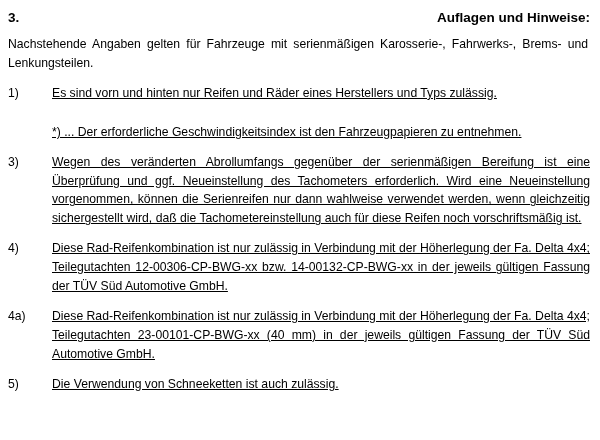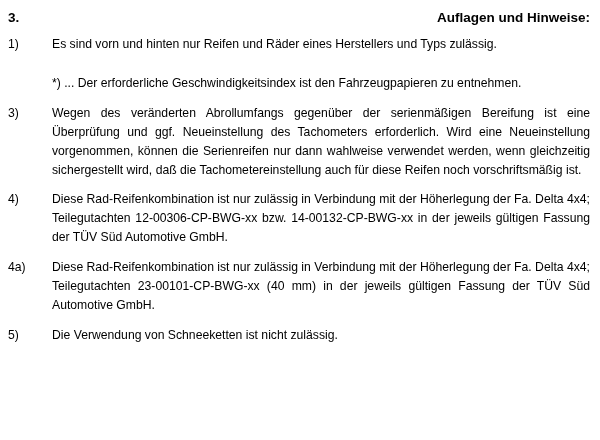--- a/index.html
+++ b/index.html
@@ -52,38 +52,40 @@
     width: 44px;
     flex: 0 0 44px;
     font-size: 12.2px;
     line-height: 1.55;
   }
   .item .body {
     flex: 1;
     font-size: 12.2px;
     line-height: 1.55;
     text-align: justify;
+    text-decoration: underline;
   }
   .para {
     margin: 0;
   }
   .para + .para {
     margin-top: 20px;
   }
 </style>
 </head>
 <body>
 
 <div class="page">
 
   <div class="heading">
     <span class="num">3.</span>
     <span class="txt">Auflagen und Hinweise:</span>
   </div>
 
+  <p class="intro">Nachstehende Angaben gelten für Fahrzeuge mit serienmäßigen Karosserie-, Fahrwerks-, Brems- und Lenkungsteilen.</p>
 
   <div class="item">
     <div class="marker">1)</div>
     <div class="body">
       <p class="para">Es sind vorn und hinten nur Reifen und Räder eines Herstellers und Typs zulässig.</p>
       <p class="para">*) ... Der erforderliche Geschwindigkeitsindex ist den Fahrzeugpapieren zu entnehmen.</p>
     </div>
   </div>
 
   <div class="item">
@@ -103,17 +105,17 @@
   <div class="item">
     <div class="marker">4a)</div>
     <div class="body">
       <p class="para">Diese Rad-Reifenkombination ist nur zulässig in Verbindung mit der Höherlegung der Fa. Delta 4x4; Teilegutachten 23-00101-CP-BWG-xx (40 mm) in der jeweils gültigen Fassung der TÜV Süd Automotive GmbH.</p>
     </div>
   </div>
 
   <div class="item">
     <div class="marker">5)</div>
     <div class="body">
-      <p class="para">Die Verwendung von Schneeketten ist nicht zulässig.</p>
+      <p class="para">Die Verwendung von Schneeketten ist auch zulässig.</p>
     </div>
   </div>
 
 </div>
 
 </body></html>

